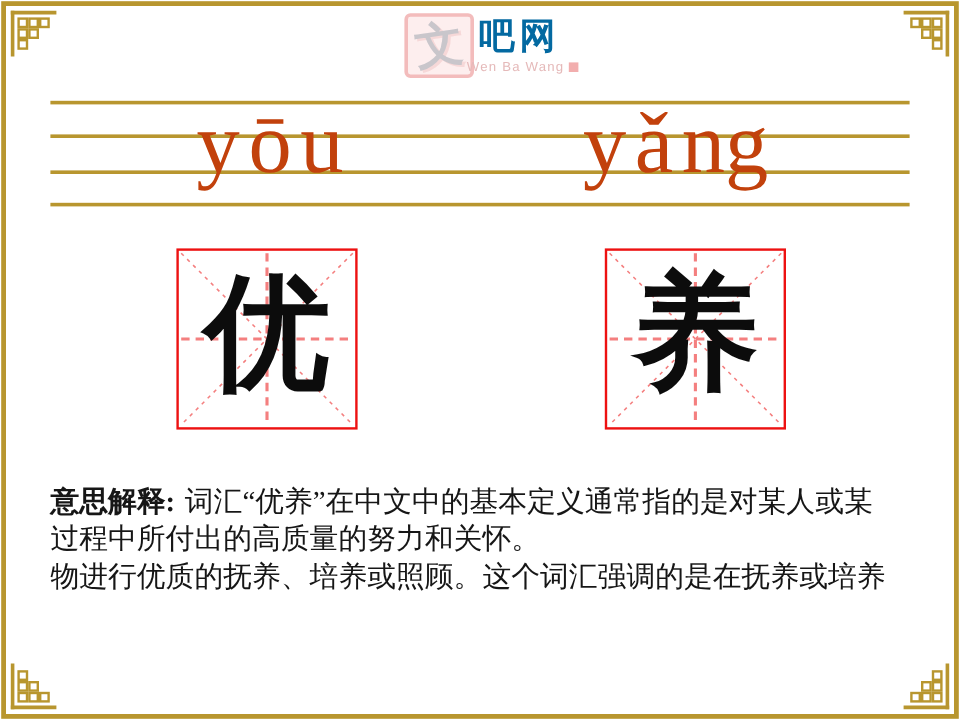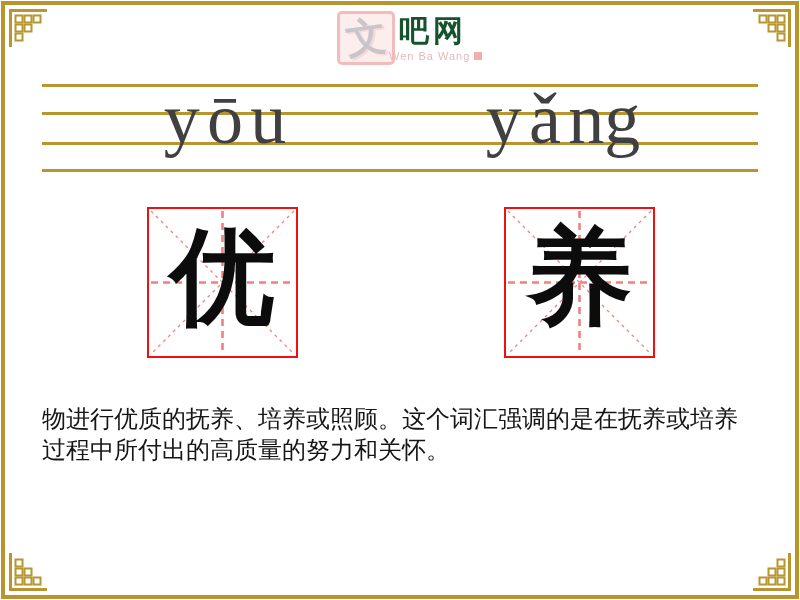--- a/index.html
+++ b/index.html
@@ -34,39 +34,39 @@
   }
   .stamp-char{
     font-size:40px;line-height:1;color:#C9C6CB;
     transform:rotate(-8deg);
     text-shadow:2px 2px 0 #F6D8D8;
     font-weight:bold;
   }
   .logo-name{
     position:absolute;top:8px;left:62px;
     font-size:30px;line-height:1;font-weight:bold;
-    color:#14532d;letter-spacing:4px;white-space:nowrap;
+    color:#0369a1;letter-spacing:4px;white-space:nowrap;
   }
   .logo-sub{
     position:absolute;top:42px;left:52px;
     font-size:11px;color:#E5B9B9;letter-spacing:1px;white-space:nowrap;
     display:flex;align-items:center;gap:4px;
     font-family:"Liberation Sans","DejaVu Sans",sans-serif;
   }
   .logo-sq{display:inline-block;width:8px;height:8px;background:#F2AEAE;}
 
   
   .rule{
     position:absolute;left:42px;width:716px;height:3px;
     background:#B8962F;
   }
   .rule.r1{top:84px;} .rule.r2{top:112px;} .rule.r3{top:142px;} .rule.r4{top:169px;}
   .py{
     position:absolute;top:83px;width:300px;
-    font-size:72px;line-height:1;color:#404040;
+    font-size:72px;line-height:1;color:#c2410c;
     text-align:center;word-spacing:-0.15em;white-space:nowrap;
   }
   .py.py1{left:75px;}
   .py.py2{left:413px;}
 
   
   .hanzi-box{
     position:absolute;top:207px;width:147px;height:147px;
     border:2px solid #ED1111;background:#fff;
   }
@@ -191,17 +191,20 @@
         <line x1="2" y1="2" x2="145" y2="145" stroke-width="1.3" stroke-dasharray="3 4"></line>
         <line x1="145" y1="2" x2="2" y2="145" stroke-width="1.3" stroke-dasharray="3 4"></line>
         <line x1="73.5" y1="2" x2="73.5" y2="145" stroke-width="2.6" stroke-dasharray="7 5"></line>
         <line x1="2" y1="73.5" x2="145" y2="73.5" stroke-width="2.6" stroke-dasharray="7 5"></line>
       </g>
     </svg>
     <span class="hanzi">养</span>
   </div>
 
   <div class="definition">
+    <div class="def-line">
+      <span class="def-label">意思解释:</span><span>词汇“优养”在中文中的基本定义通常指的是对某人或某</span>
+    </div>
+    <div class="def-line">过程中所付出的高质量的努力和关怀。</div>
     <div class="def-line">物进行优质的抚养、培养或照顾。这个词汇强调的是在抚养或培养</div>
-    <div class="def-line">过程中所付出的高质量的努力和关怀。</div>
   </div>
 
 </div>
 
 </body></html>

